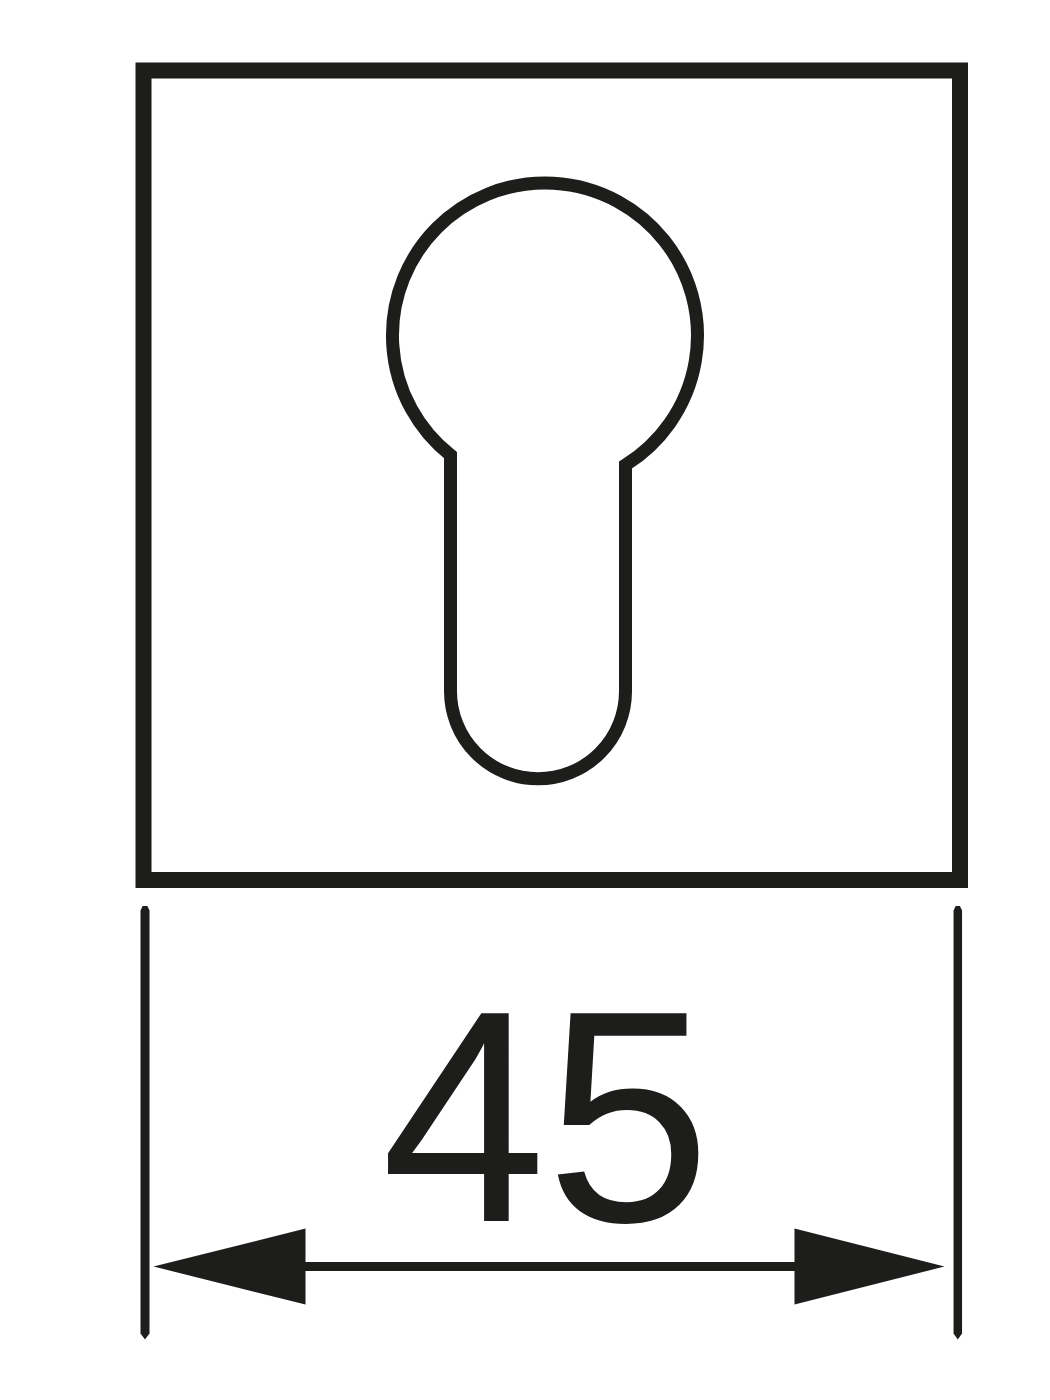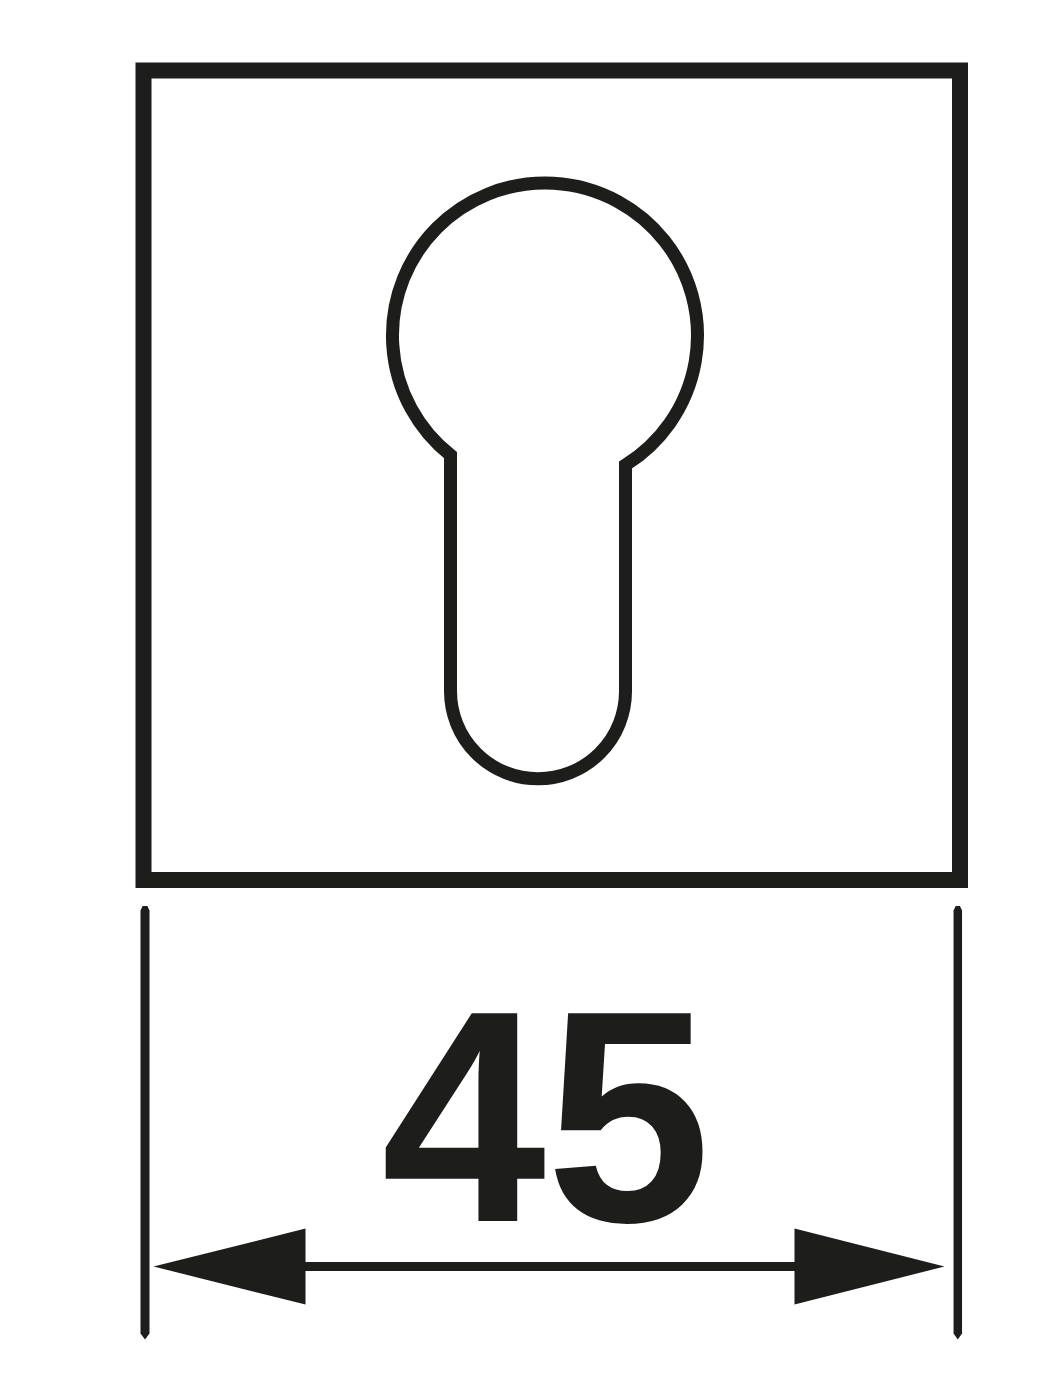--- a/index.html
+++ b/index.html
@@ -1,17 +1,17 @@
 <!DOCTYPE html>
 <html><head>
 <meta charset="utf-8">
 <style>
   html,body{margin:0;padding:0;background:#ffffff;}
   body{font-family:"Liberation Sans", sans-serif;}
-  #canvas{width:932px;height:1400px;position:relative;font-weight:bold;}
+  #canvas{width:932px;height:1400px;position:relative;}
 </style>
 </head>
 <body>
 <div id="canvas">
 <svg width="1050" height="1400" viewBox="0 0 1050 1400" xmlns="http://www.w3.org/2000/svg">
 
   <rect x="0" y="0" width="1050" height="1400" fill="#ffffff"></rect>
 
   <rect x="143.5" y="70.5" width="816.5" height="809.5" fill="none" stroke="#1d1d1b" stroke-width="16"></rect>
 

